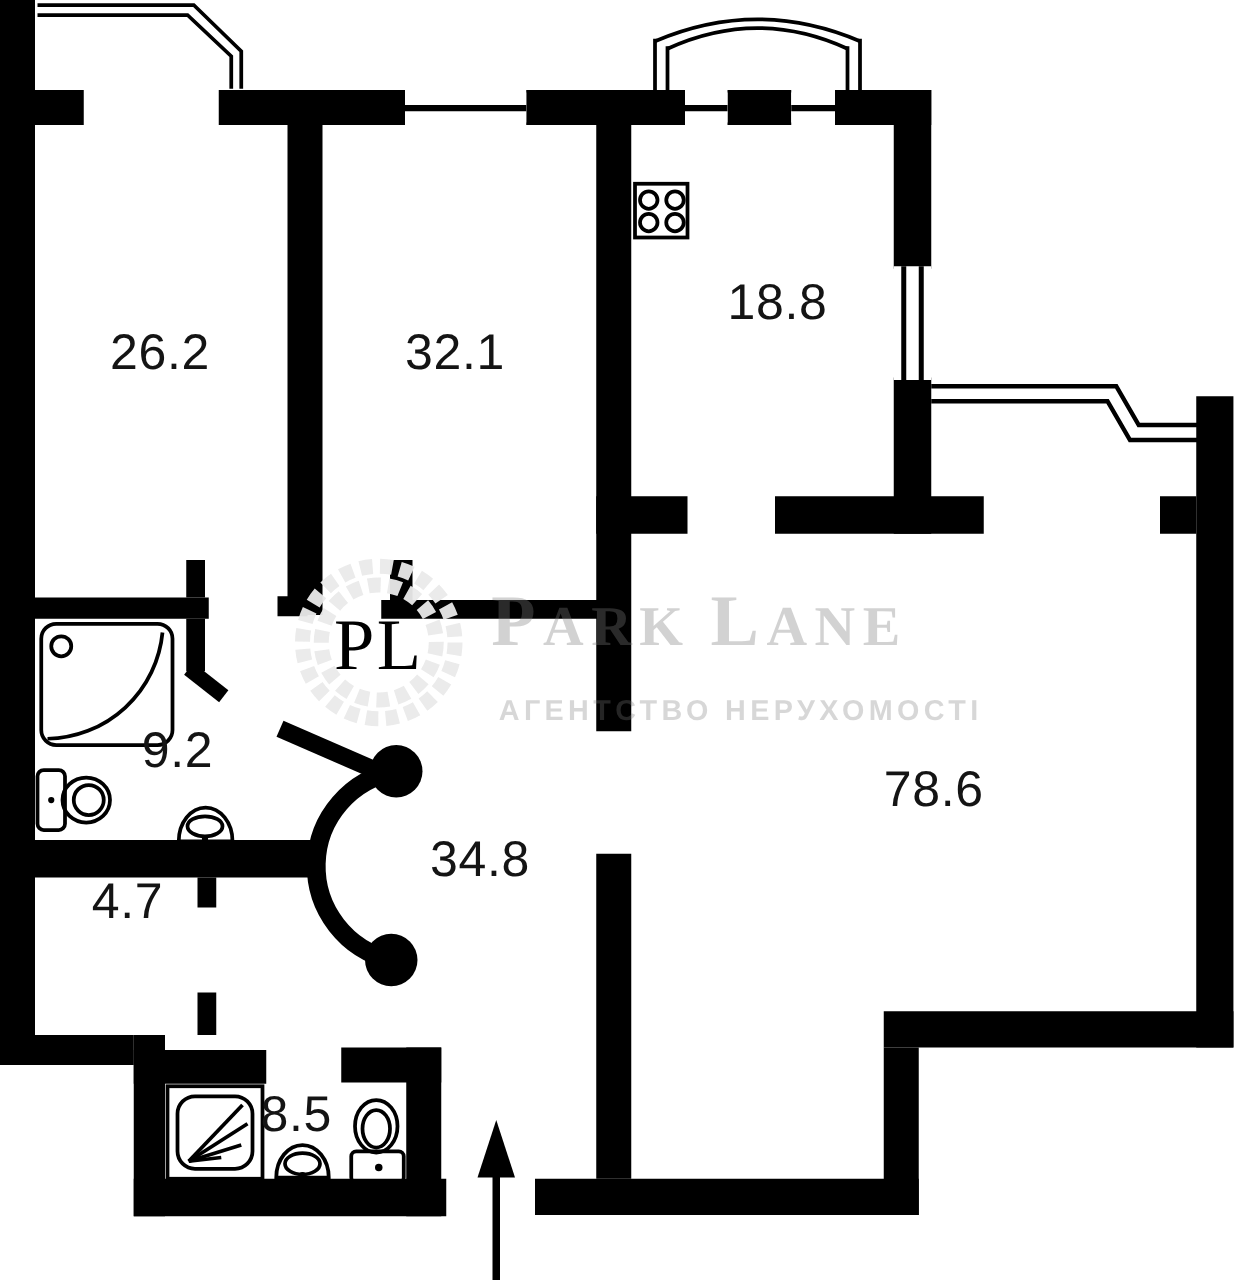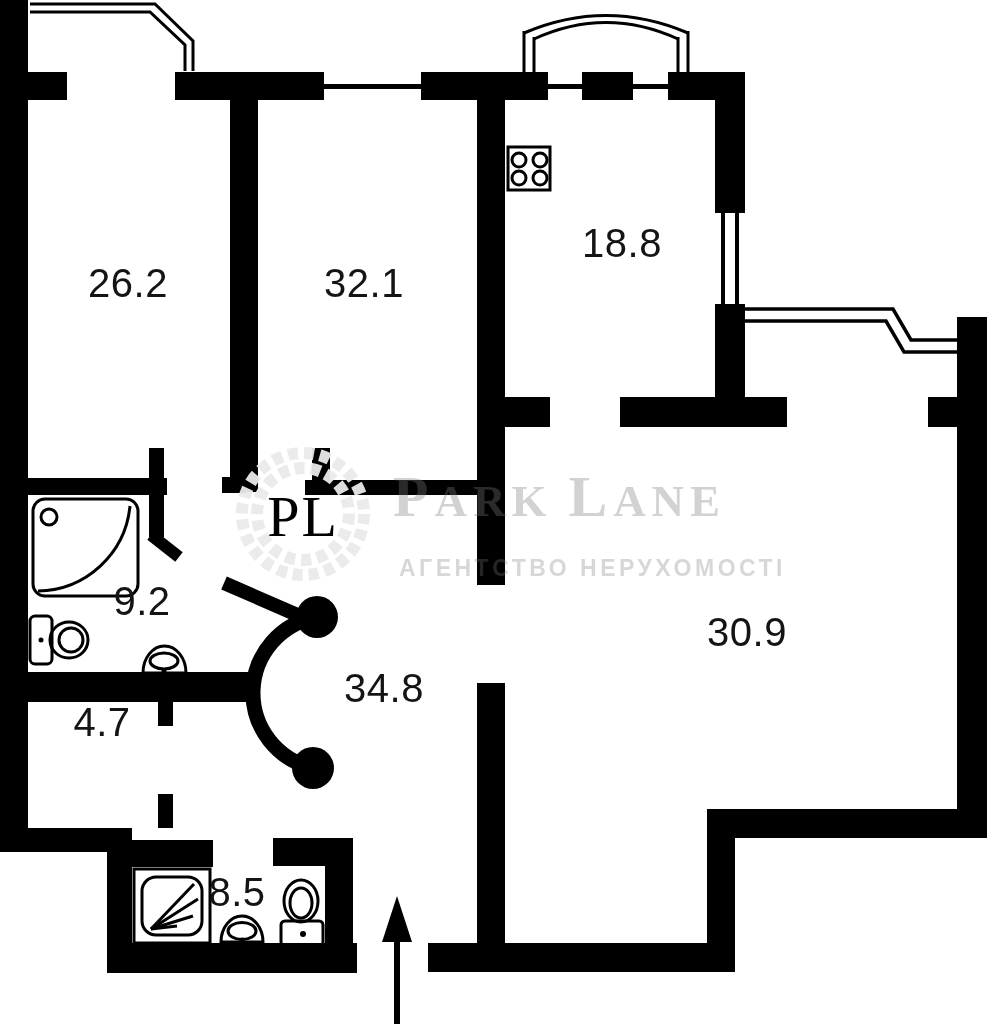--- a/index.html
+++ b/index.html
@@ -210,19 +210,19 @@
 
   <div class="wm-brand">
     <span class="big">P</span><span class="small">ARK</span><span class="big gap">L</span><span class="small">ANE</span>
   </div>
 
   <div class="wm-tagline">АГЕНТСТВО НЕРУХОМОСТІ</div>
 
   <div class="lbl lbl-26-2">26.2</div>
   <div class="lbl lbl-23-0">32.1</div>
   <div class="lbl lbl-18-8">18.8</div>
-  <div class="lbl lbl-52-0">30.9</div>
+  <div class="lbl lbl-52-0">78.6</div>
   <div class="lbl lbl-9-2">9.2</div>
   <div class="lbl lbl-24-2">34.8</div>
   <div class="lbl lbl-4-7">4.7</div>
   <div class="lbl lbl-4-6">8.5</div>
 
 </div>
 
 </body></html>

